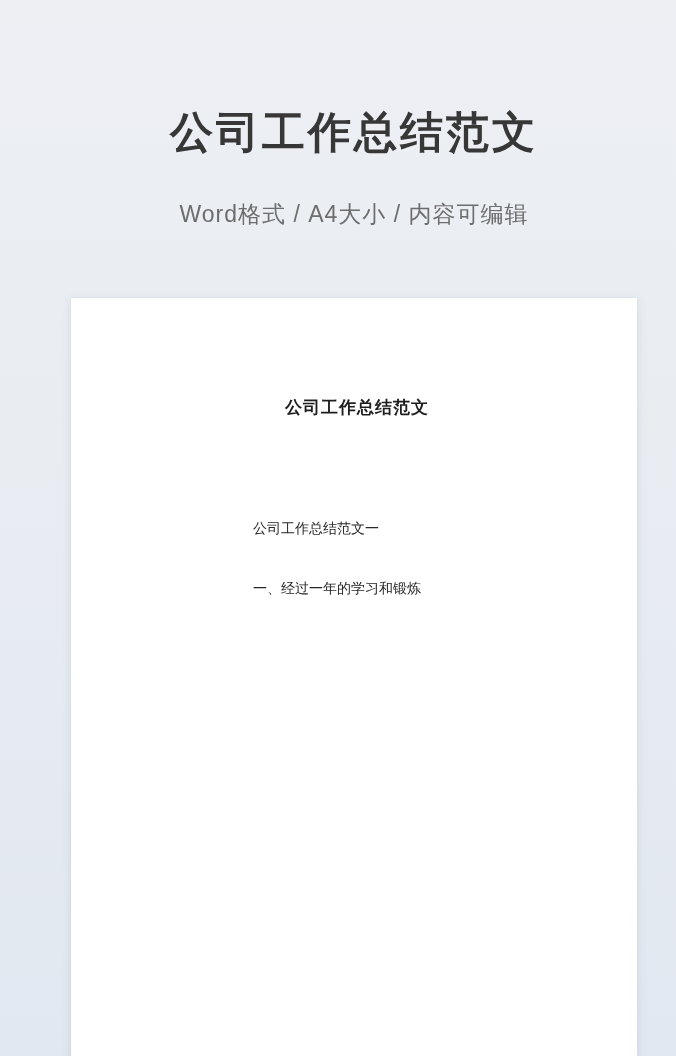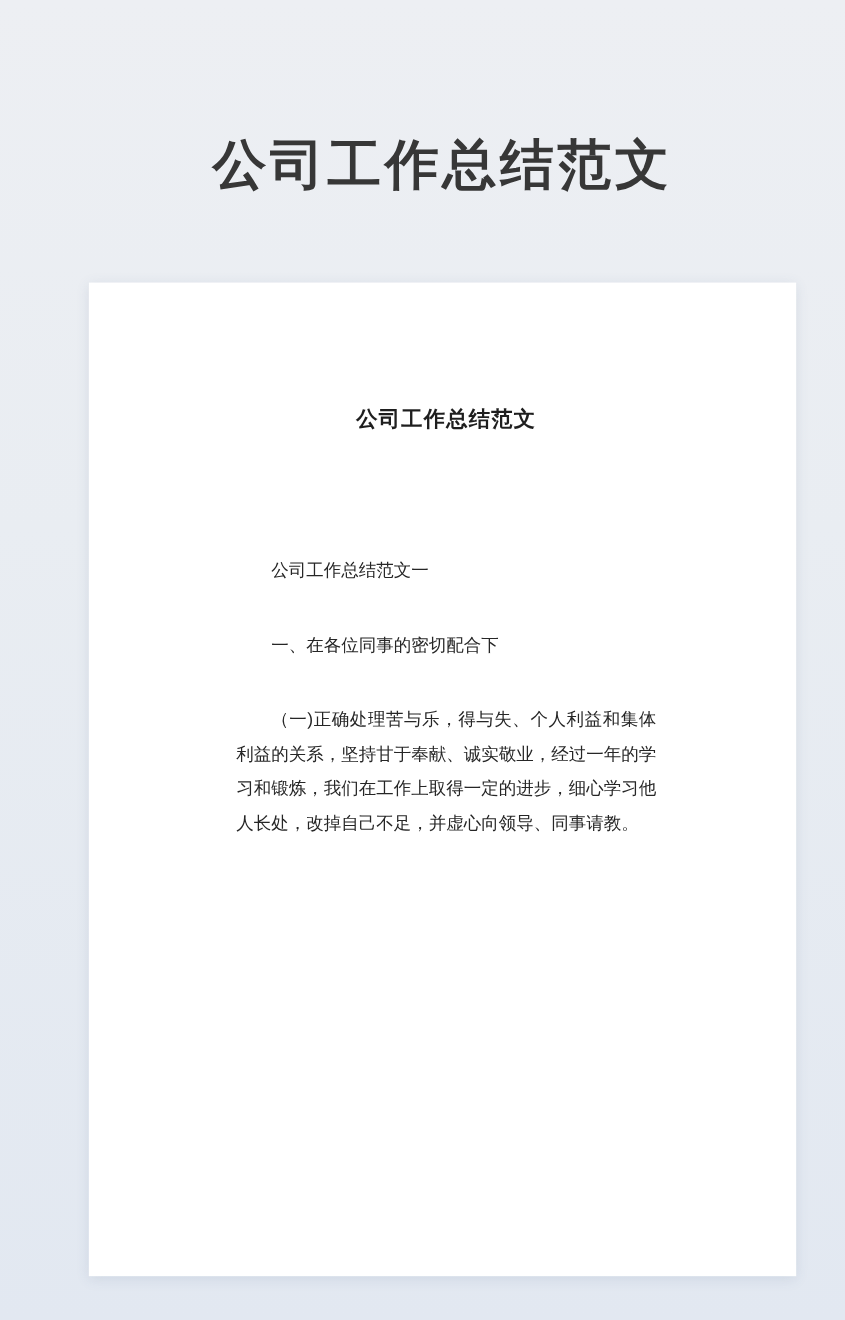--- a/index.html
+++ b/index.html
@@ -50,29 +50,30 @@
   .doc-body {
     margin-top: 47px;
   }
   .doc-body p {
     font-size: 14px;
     line-height: 27.5px;
     color: #262626;
     text-align: justify;
     text-indent: 2em;
     word-break: break-all;
+    margin-left: 36px;
   }
 </style>
 </head>
 <body>
 
 <div class="banner">
   <div class="banner-title">公司工作总结范文</div>
+  <div class="banner-subtitle">Word格式 / A4大小 / 内容可编辑</div>
 </div>
 
 <div class="a4-page">
   <div class="doc-title">公司工作总结范文</div>
   <div class="doc-body">
     <p>公司工作总结范文一</p>
-    <p>一、在各位同事的密切配合下</p>
-    <p>（一)正确处理苦与乐，得与失、个人利益和集体利益的关系，坚持甘于奉献、诚实敬业，经过一年的学习和锻炼，我们在工作上取得一定的进步，细心学习他人长处，改掉自己不足，并虚心向领导、同事请教。</p>
+    <p>一、经过一年的学习和锻炼</p>
   </div>
 </div>
 
 </body></html>

